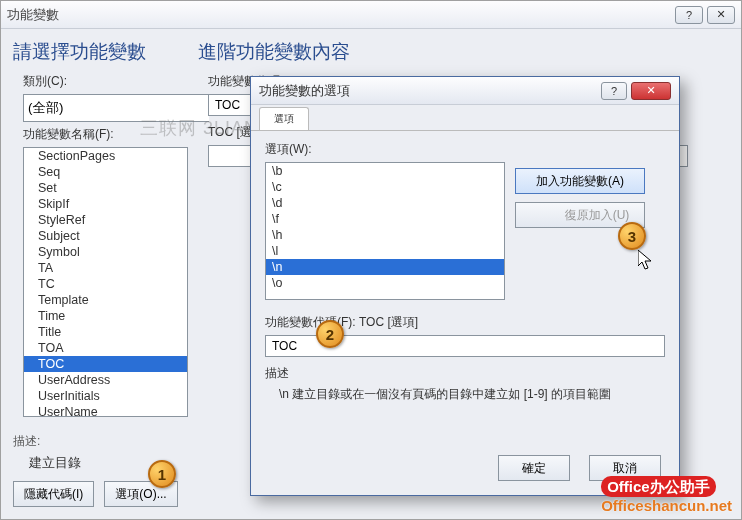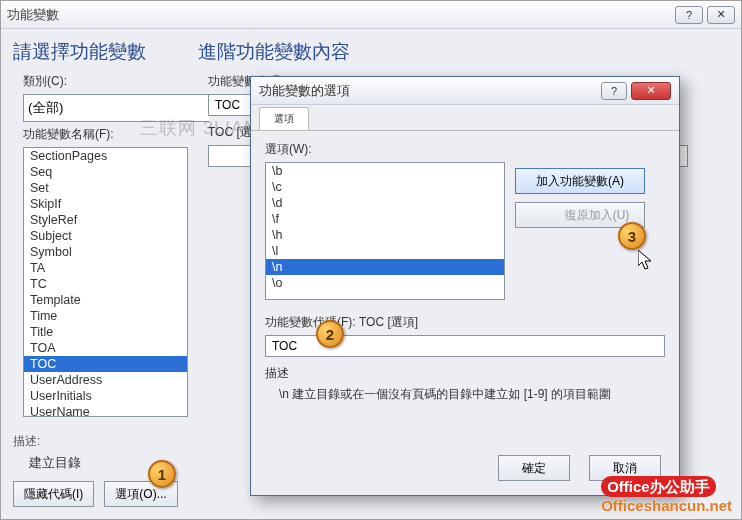--- a/index.html
+++ b/index.html
@@ -16,21 +16,21 @@
     .right-col { flex: 1; display: flex; flex-direction: column; gap: 6px; }
     .sect-label { font-size: 19px; color: #2a4d8f; margin-bottom: 2px; }
     .lbl { font-size: 12px; color: #333; }
     
     .dropdown { display: flex; }
     .dropdown input { flex: 1; height: 28px; border: 1px solid #8a949e; padding: 0 4px; border-right: none; }
     .dropdown .dd-btn { width: 20px; height: 22px; border: 1px solid #8a949e; background: linear-gradient(#f6f8fb,#dfe4ec); display:flex; align-items:center; justify-content:center; cursor:pointer; }
     .dd-btn svg { width: 8px; height: 6px; }
     
     .listbox { border: 1px solid #8a949e; background: #fff; height: 270px; overflow-y: scroll; }
-    .listbox .item { padding: 1px 6px; font-size: 12.5px; cursor: pointer; white-space: nowrap; }
+    .listbox .item { padding: 1px 14px; font-size: 12.5px; cursor: pointer; white-space: nowrap; }
     .listbox .item.sel { background: #2a6fd6; color: #fff; }
     
     .textinput { height: 22px; border: 1px solid #8a949e; background: #fff; padding: 0 6px; font-size: 12px; }
     
     .desc-box { margin: 6px 12px; }
     .desc-lbl { font-size: 12px; color: #555; margin-bottom: 4px; }
     .desc-txt { padding-left: 16px; font-size: 13px; }
     
     .btn { height: 26px; padding: 0 10px; border: 1px solid #8a949e; border-radius: 0; background: linear-gradient(#f6f8fb,#e3e8f0); font-size: 12px; cursor: pointer; display: inline-flex; align-items: center; justify-content: center; }
     .btn:disabled { color: #999; padding-left: 44px; }

